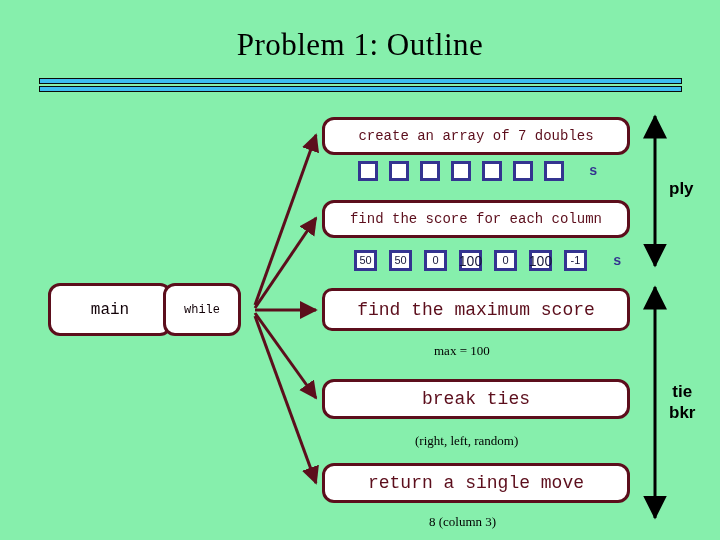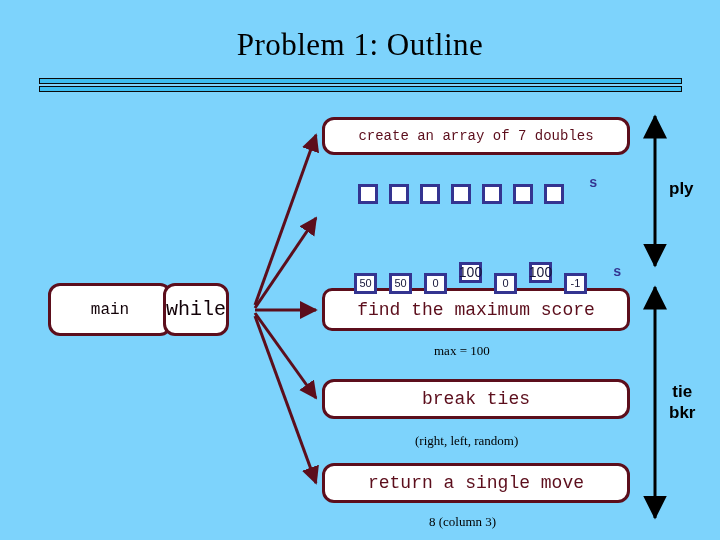--- a/index.html
+++ b/index.html
@@ -5,21 +5,21 @@
   html, body {
     margin: 0;
     padding: 0;
     background: #ffffff;
   }
   #slide {
     position: relative;
     width: 720px;
     height: 540px;
     overflow: hidden;
-    background: #7dd3fc;
+    background: #86efac;
     font-family: "Liberation Serif", serif;
   }
 
   
   .slide-title {
     position: absolute;
     left: 0;
     top: 26px;
     width: 720px;
     text-align: center;
@@ -58,21 +58,21 @@
     align-items: center;
     justify-content: center;
     font-family: "Liberation Mono", monospace;
     font-weight: normal;
     color: #5c0e1c;
     white-space: nowrap;
   }
   .pbox.dark-text { color: #120208; }
 
   #box-main   { left: 48px;  top: 283px; width: 124px; height: 53px; font-size: 16px; }
-  #box-while  { left: 163px; top: 283px; width: 66px;  height: 53px; font-size: 20px; }
+  #box-while  { left: 163px; top: 283px; width: 78px;  height: 53px; font-size: 12px; }
 
   #box-create { left: 322px; top: 117px; width: 308px; height: 38px; font-size: 14px; }
   #box-score  { left: 322px; top: 200px; width: 308px; height: 38px; font-size: 14px; }
   #box-max    { left: 322px; top: 288px; width: 308px; height: 43px; font-size: 18px; border-radius: 10px; }
   #box-break  { left: 322px; top: 379px; width: 308px; height: 40px; font-size: 18px; }
   #box-return { left: 322px; top: 463px; width: 308px; height: 40px; font-size: 18px; }
 
   
   .cell-row {
     position: absolute;
@@ -91,21 +91,21 @@
     margin-right: 11px;
     display: flex;
     align-items: center;
     justify-content: center;
     font-family: "Liberation Sans", sans-serif;
     color: #16163a;
     line-height: 1;
   }
   #cells-vals .cell { width: 23px; height: 21px; margin-right: 12px; }
   .cell.v-wide { font-size: 14px; }
-  .cell.v-narrow { font-size: 11px; margin-top: 23px; }
+  .cell.v-narrow { font-size: 11px; }
 
   .cell-tail {
     font-family: "Liberation Mono", monospace;
     font-weight: bold;
     font-size: 14px;
     color: #343490;
     margin-left: 14px;
   }
 
   
@@ -184,20 +184,21 @@
     <line x1="255" y1="316" x2="316" y2="483" stroke="#5c0e1c" stroke-width="3" marker-end="url(#ah)"></line>
 
     <line x1="655" y1="116" x2="655" y2="266" stroke="#000000" stroke-width="3" marker-start="url(#ahb2)" marker-end="url(#ahb)"></line>
     <line x1="655" y1="287" x2="655" y2="518" stroke="#000000" stroke-width="3" marker-start="url(#ahb2)" marker-end="url(#ahb)"></line>
   </svg>
 
   <div class="pbox dark-text" id="box-main">main</div>
   <div class="pbox dark-text" id="box-while">while</div>
 
   <div class="pbox" id="box-create">create an array of 7 doubles</div>
+  <div class="pbox" id="box-score">find the score for each column</div>
   <div class="pbox" id="box-max">find the maximum score</div>
   <div class="pbox" id="box-return">return a single move</div>
   <div class="pbox" id="box-break">break ties</div>
 
   <div class="cell-row" id="cells-empty">
     <div class="cell v-narrow"></div>
     <div class="cell v-narrow"></div>
     <div class="cell v-narrow"></div>
     <div class="cell v-narrow"></div>
     <div class="cell v-narrow"></div>

